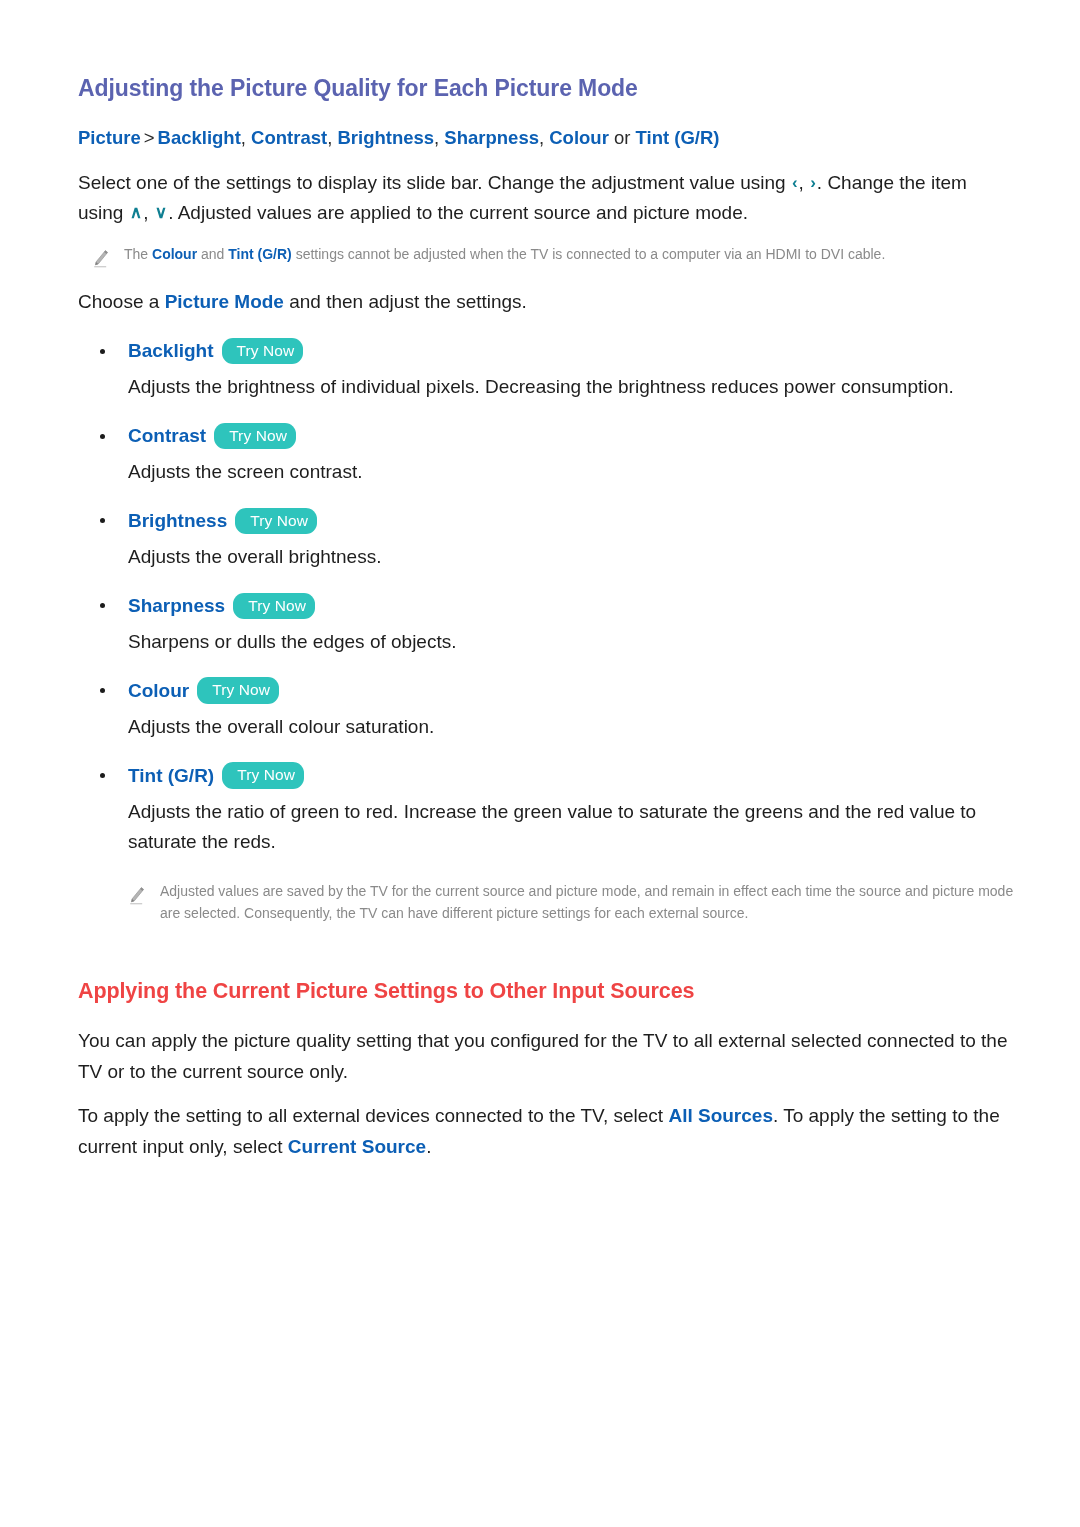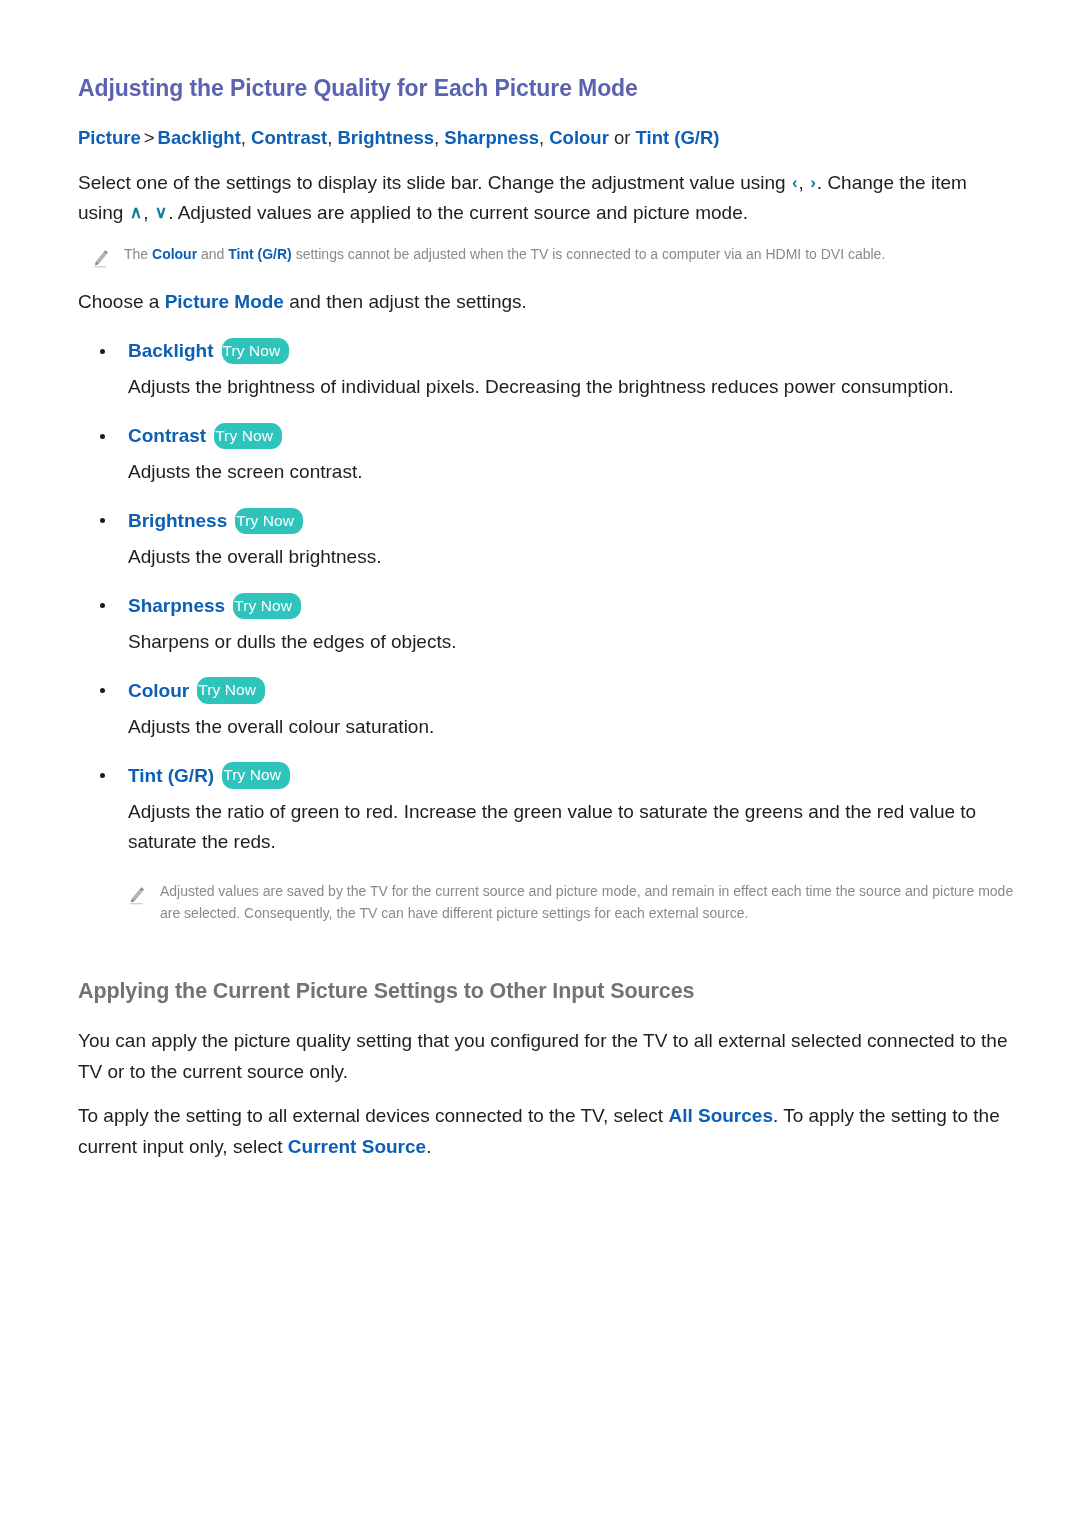--- a/index.html
+++ b/index.html
@@ -27,21 +27,21 @@
     line-height: 1.25;
     font-weight: bold;
     color: #5b63b0;
     margin: 18px 0 22px 0;
     letter-spacing: -0.1px;
   }
   h2.section-title {
     font-size: 21.5px;
     line-height: 1.3;
     font-weight: bold;
-    color: #737373;
+    color: #ef4444;
     margin: 54px 0 20px 0;
     letter-spacing: -0.1px;
   }
 
   
   .breadcrumb {
     font-size: 18.5px;
     font-weight: bold;
     color: #0c5fb5;
     margin: 0 0 16px 0;
@@ -148,21 +148,21 @@
   }
 
   
   .try-now {
     display: inline-block;
     background: #2ec4bc;
     color: #ffffff;
     font-size: 15.5px;
     font-weight: normal;
     line-height: 1;
-    padding: 5px 9px 6px 1px;
+    padding: 5px 9px 6px 15px;
     border-radius: 11px;
     vertical-align: 2px;
     white-space: nowrap;
     letter-spacing: 0.1px;
   }
   .breadcrumb .try-now { vertical-align: 1px; }
 </style>
 </head>
 <body>
 

